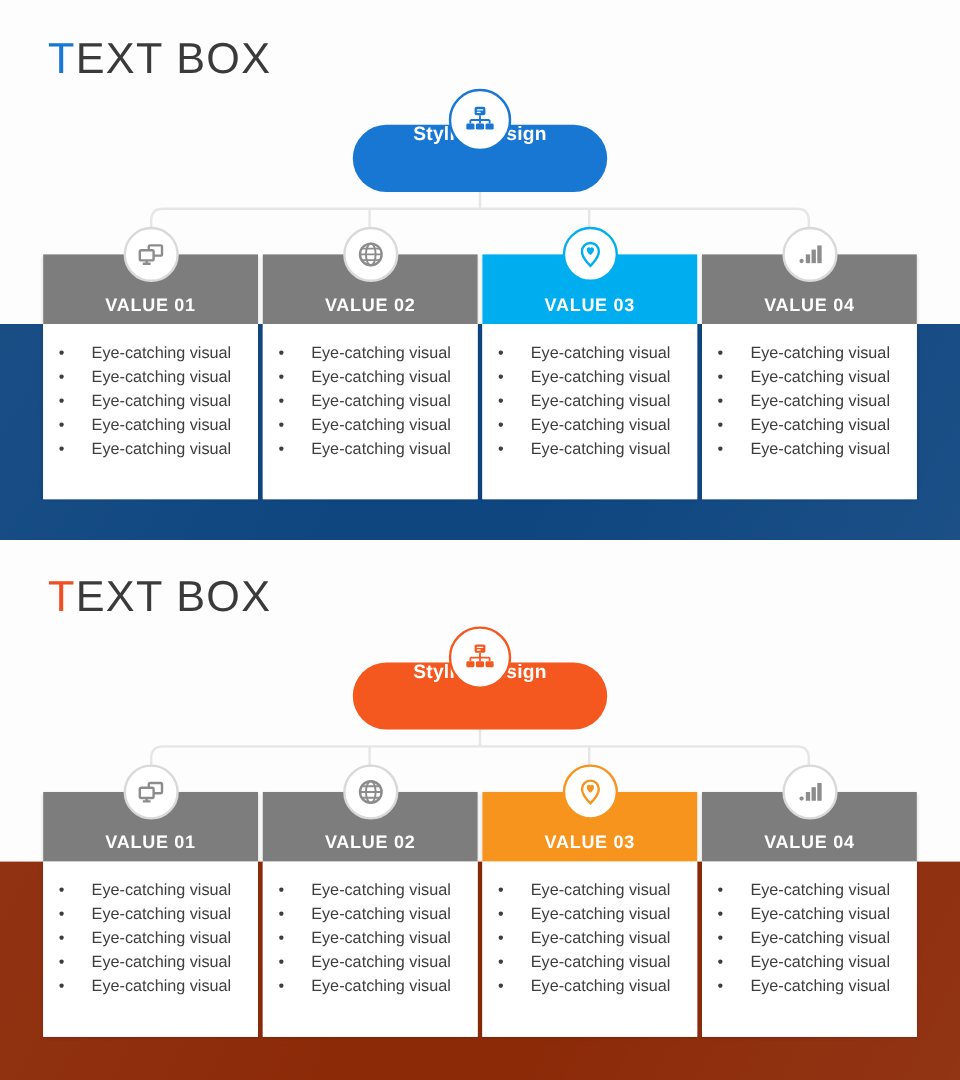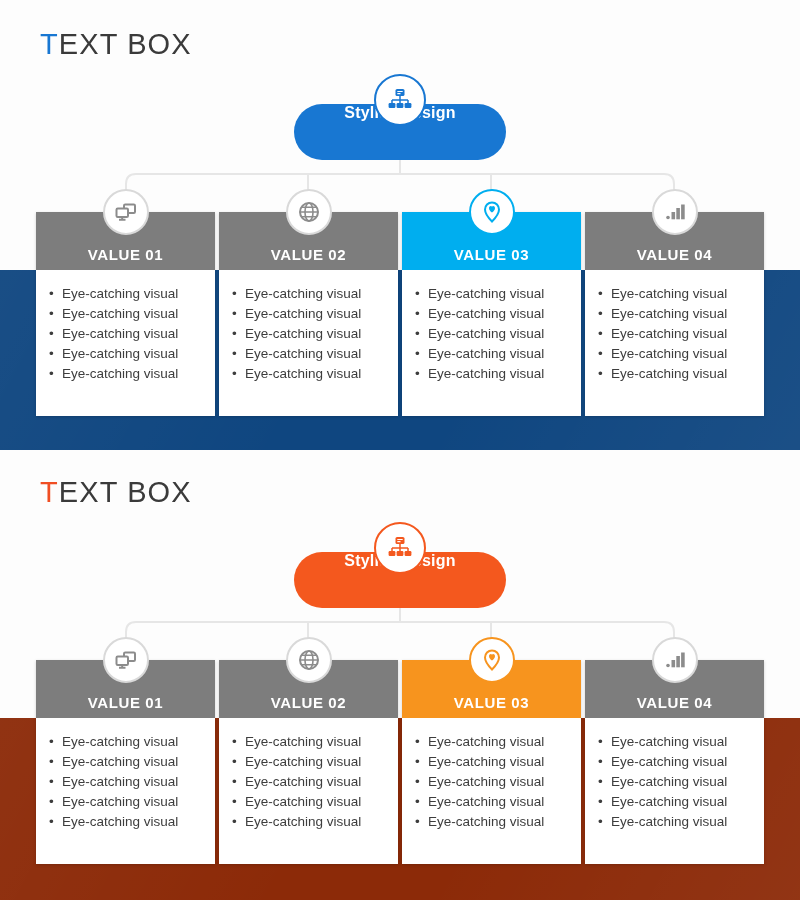--- a/index.html
+++ b/index.html
@@ -45,21 +45,21 @@
     position: absolute;
     inset: 0;
     background: linear-gradient(118deg, rgba(255,255,255,0.045) 0%, rgba(255,255,255,0) 42%, rgba(255,255,255,0) 58%, rgba(255,255,255,0.05) 100%);
     pointer-events: none;
   }
 
   
   .title {
     position: absolute;
     left: 40px;
-    font-size: 29px;
+    font-size: 36px;
     letter-spacing: 1.1px;
     font-weight: 400;
     color: #3a3a3a;
     white-space: nowrap;
   }
   .title .accent { font-weight: 400; }
   .title-top { top: 28px; }
   .title-bottom { top: 476px; }
   .title-top .accent { color: #1877d2; }
   .title-bottom .accent { color: #f04e23; }
@@ -178,20 +178,21 @@
     margin: 0;
     padding: 0;
   }
   .bullets li {
     font-size: 13.5px;
     color: #3d3d3d;
     line-height: 20px;
     padding-left: 16px;
     position: relative;
     white-space: nowrap;
+    text-align: center;
   }
   .bullets li::before {
     content: "\2022";
     position: absolute;
     left: 3px;
     color: #3d3d3d;
   }
 
   svg { display: block; }
 </style>

